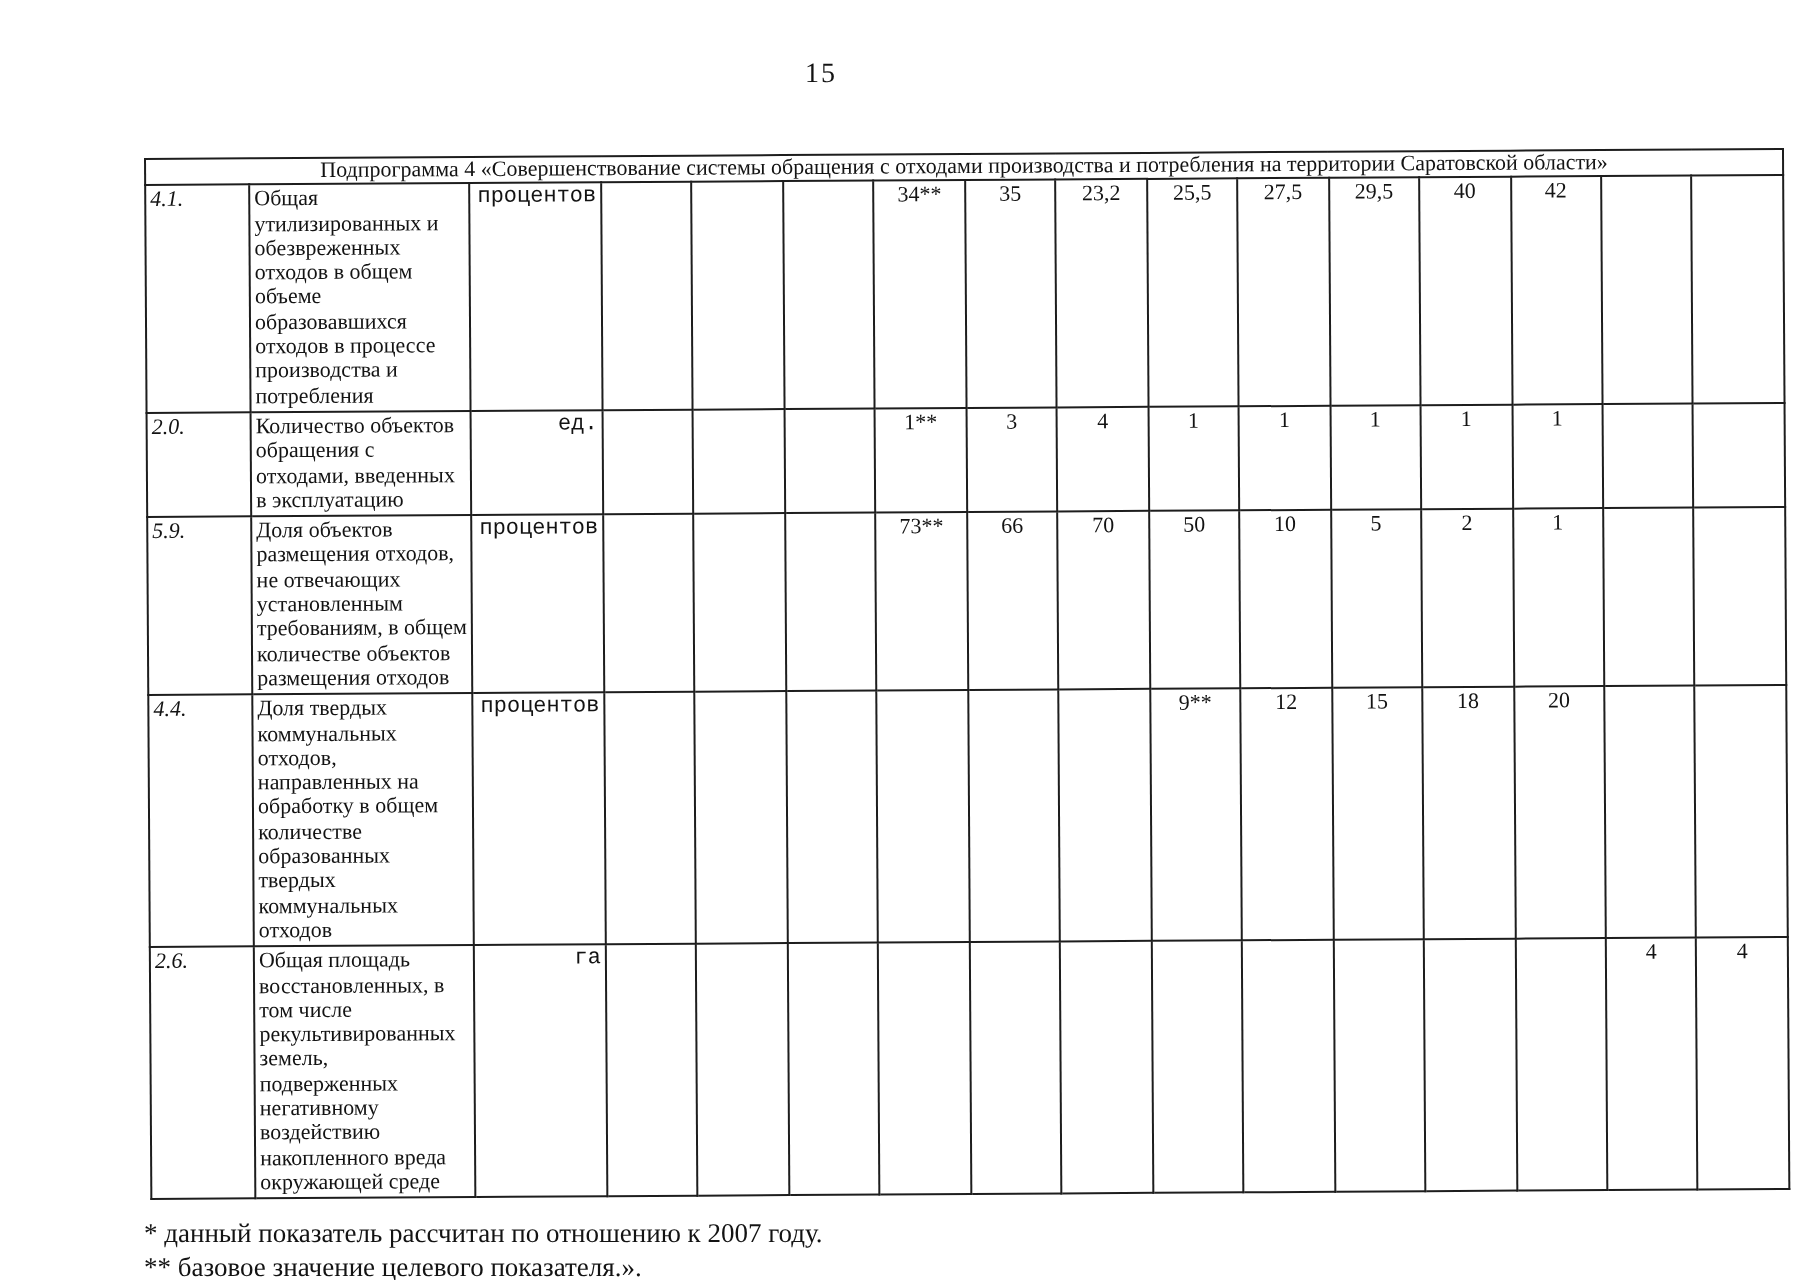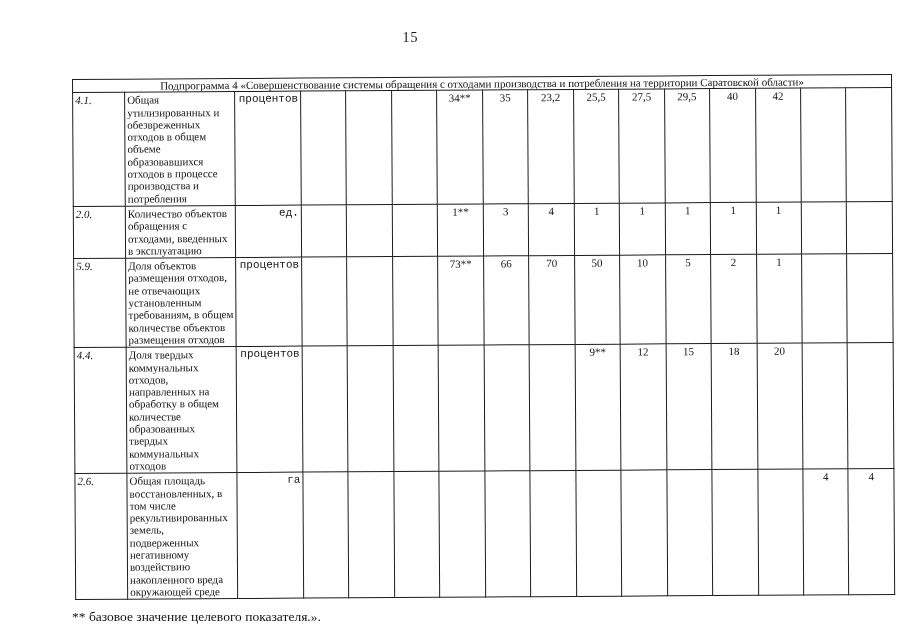--- a/index.html
+++ b/index.html
@@ -182,16 +182,17 @@
       <td class="v"></td>
       <td class="v"></td>
       <td class="v"></td>
       <td class="v">4</td>
       <td class="v">4</td>
     </tr>
   </tbody>
     </table>
 
   <div class="footnotes">
+    <div>* данный показатель рассчитан по отношению к 2007 году.</div>
     <div>** базовое значение целевого показателя.».</div>
   </div>
 
 </div>
 
 </body></html>

